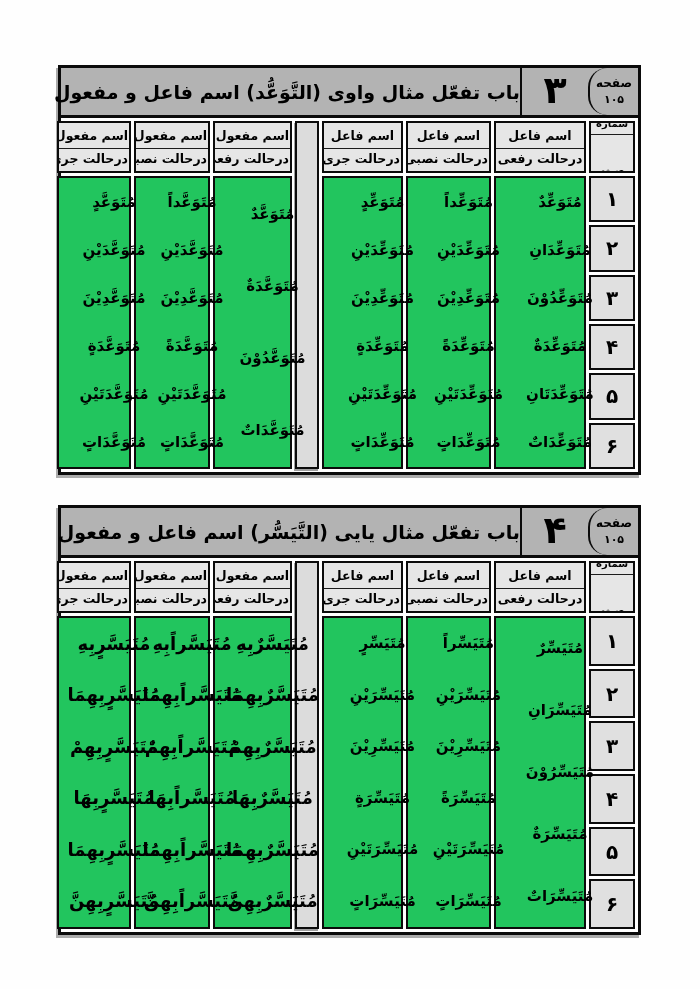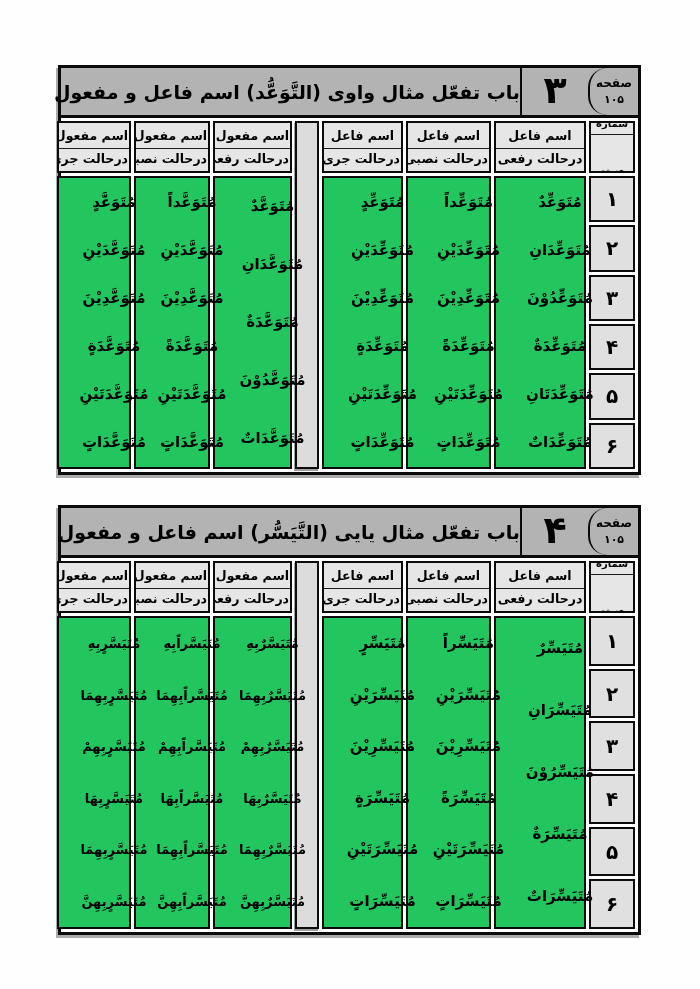--- a/index.html
+++ b/index.html
@@ -60,21 +60,21 @@
   .col-num .hdr{font-size:10px;gap:28px;}
 
   .data{
     border:2px solid #0b0b0b;background:#22c55e;flex:1;
     display:flex;flex-direction:column;box-sizing:border-box;min-height:0;padding-left:40px;
   }
   .word{
     flex:1;display:flex;align-items:center;justify-content:center;
     font-weight:bold;font-size:15px;white-space:nowrap;line-height:1;
   }
-  .small-words .word{font-size:13px;}
+  .small-words .word{font-size:18px;}
 
   .numstack{flex:1;display:flex;flex-direction:column;gap:3px;min-height:0;}
   .numbox{
     flex:1;border:2px solid #0b0b0b;background:#e0e0e0;
     display:flex;align-items:center;justify-content:center;
     font-weight:bold;font-size:20px;box-sizing:border-box;
   }
   .gap-strip{
     flex:0 0 24px;border:2.5px solid #0b0b0b;background:#dcdcdc;
     box-sizing:border-box;align-self:stretch;box-shadow:-1px 2px 0 #9f9f9f;
@@ -150,21 +150,20 @@
         </div>
     </div>
     <div class="gap-strip"></div>
     <div class="col col-mr">
       <div class="hdr">
         <div class="l1">اسم مفعول</div>
         <div class="l2">درحالت رفعی</div>
       </div>
       <div class="data">
           <div class="word">مُتَوَعَّدٌ</div>
-          <div class="word">مُتَوَعَّدَانِ</div>
           <div class="word">مُتَوَعَّدَةٌ</div>
           <div class="word">مُتَوَعَّدُوْنَ</div>
           <div class="word">مُتَوَعَّدَاتٌ</div>
         </div>
     </div>
     <div class="col col-mn">
       <div class="hdr">
         <div class="l1">اسم مفعول</div>
         <div class="l2">درحالت نصبی</div>
       </div>

